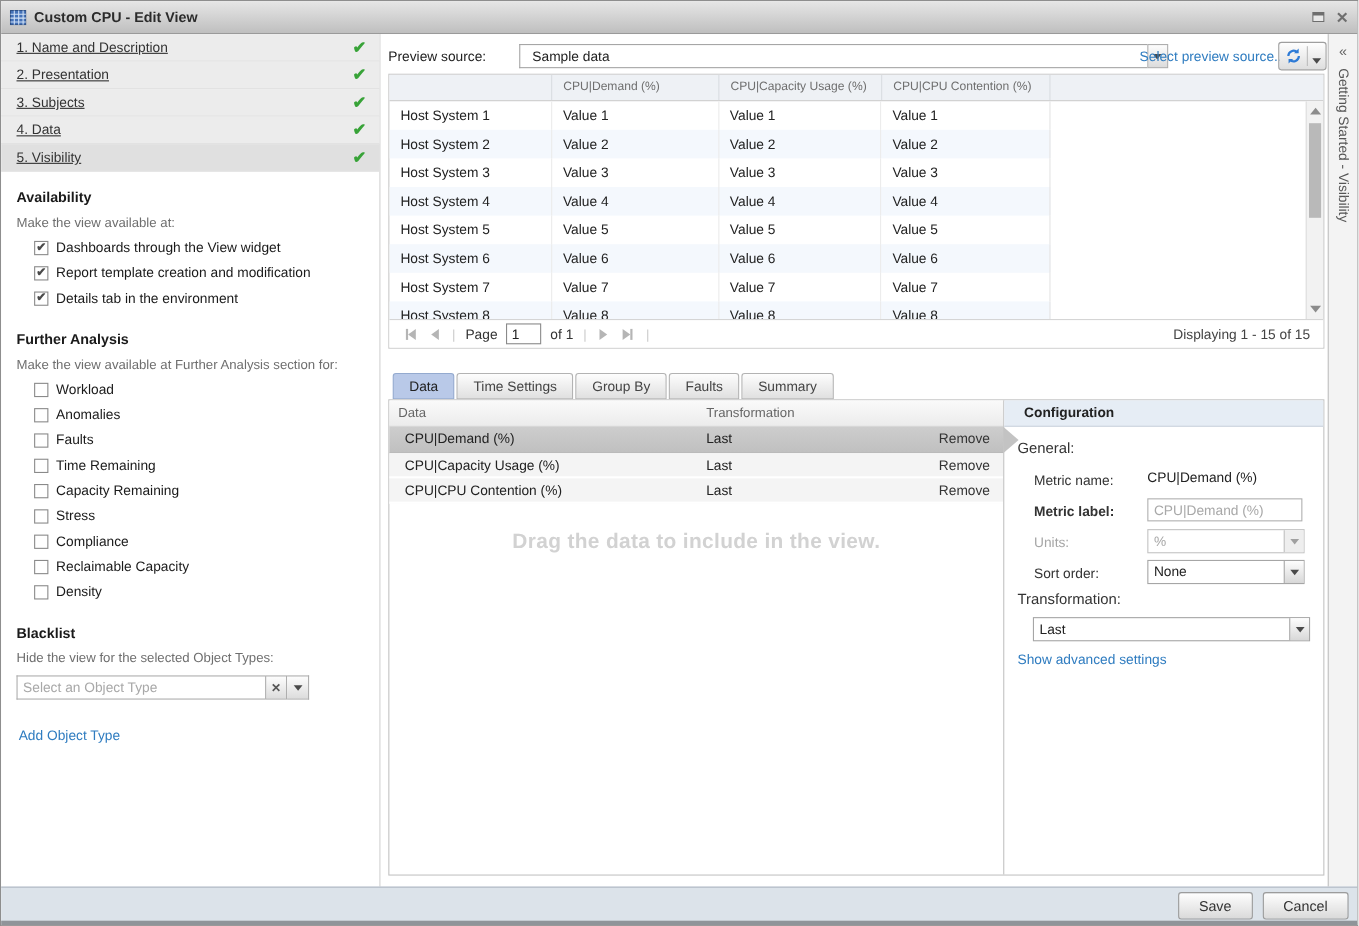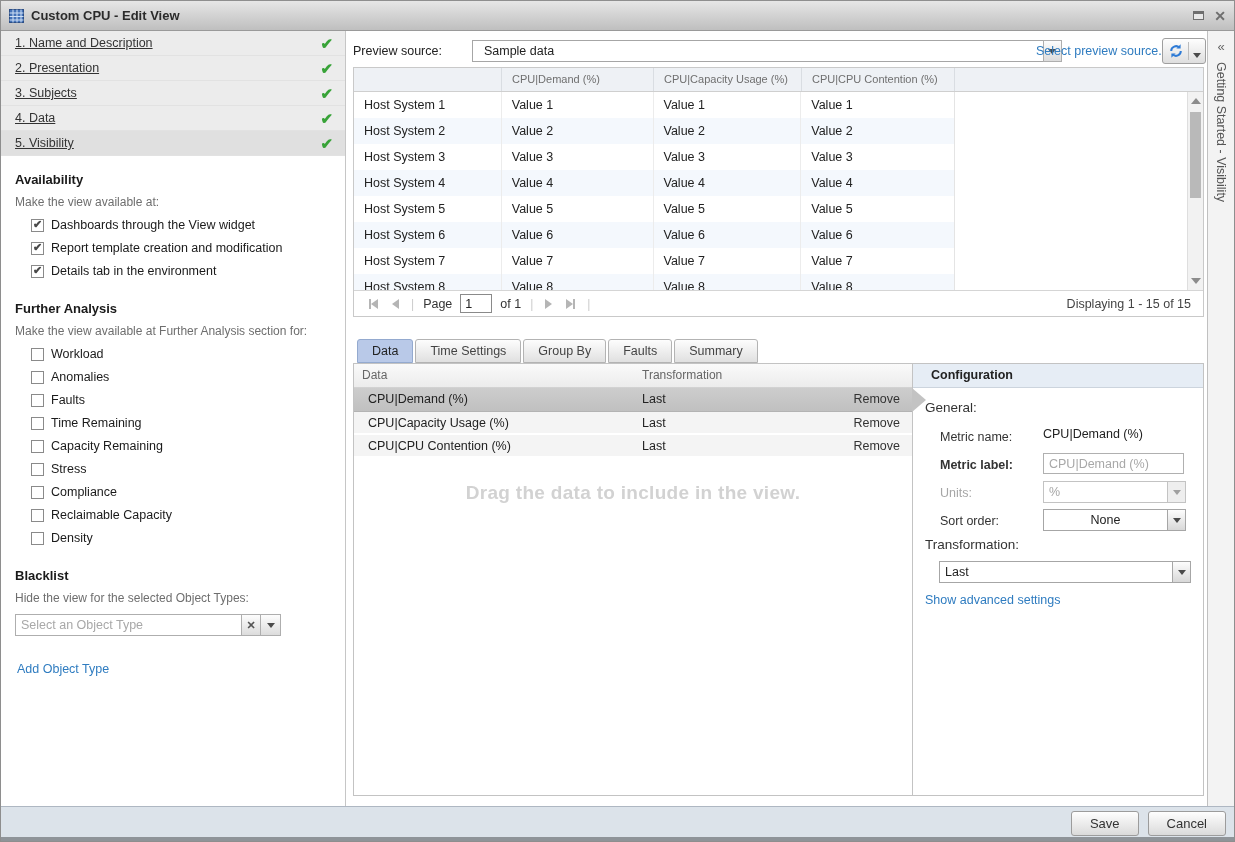--- a/index.html
+++ b/index.html
@@ -464,21 +464,21 @@
 
         <span class="cfg-label dis" style="top:122px;">Units:</span>
         <span class="combo disabled" style="left:130px; top:117px; width:143px;">
           <span class="cval">%</span>
           <span class="ctrig">
               <span class="tri-down"></span>
             </span>
         </span>
 
         <span class="cfg-label" style="top:150px;">Sort order:</span>
-        <span class="combo" style="left:130px; top:145px; width:143px;text-align:center;">
+        <span class="combo" style="left:130px; top:145px; width:143px;">
           <span class="cval">None</span>
           <span class="ctrig">
               <span class="tri-down"></span>
             </span>
         </span>
 
         <div class="cfg-transf">Transformation:</div>
         <span class="combo" style="left:26px; top:197px; width:252px;">
           <span class="cval">Last</span>
           <span class="ctrig">

